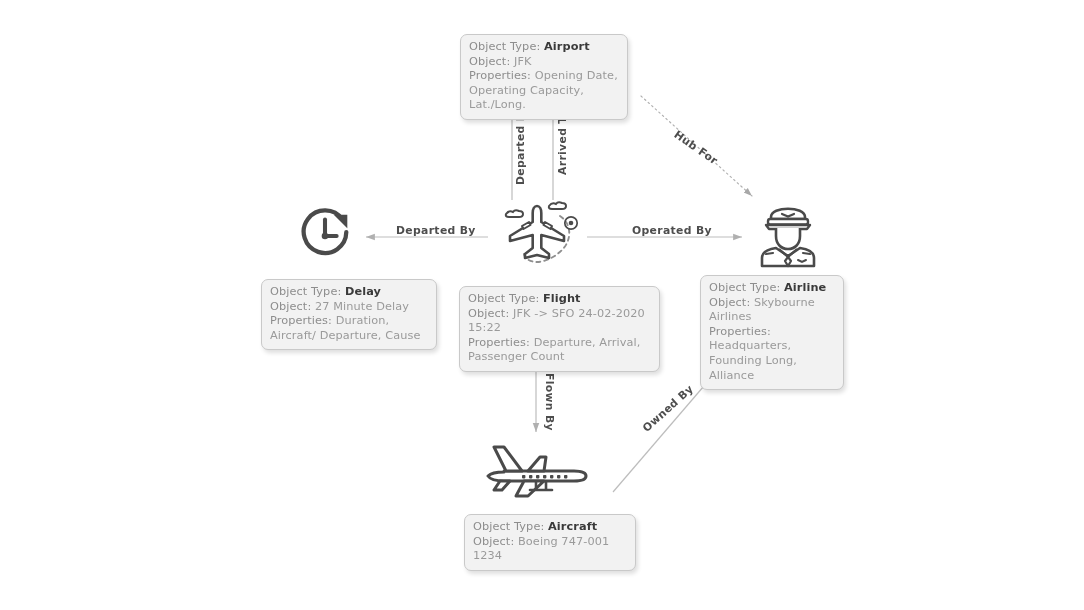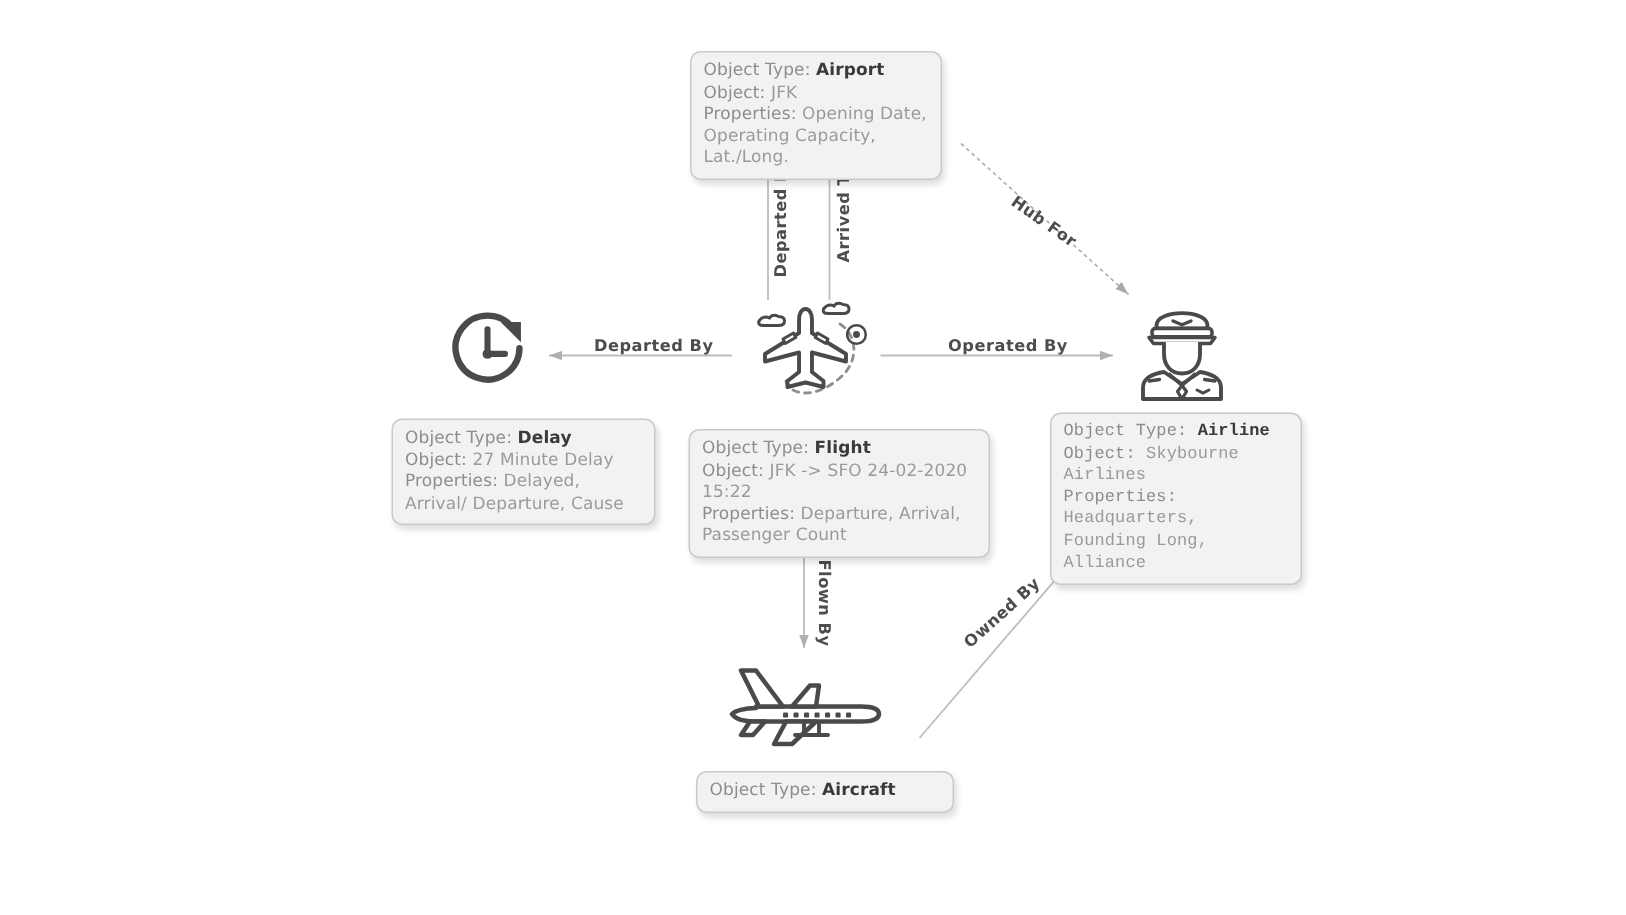--- a/index.html
+++ b/index.html
@@ -263,54 +263,58 @@
     <span class="row">
       <span class="key">Object Type: </span>
       <span class="type-val">Delay</span>
     </span>
     <span class="row">
       <span class="key">Object: </span>
       <span class="val">27 Minute Delay</span>
     </span>
     <span class="row">
       <span class="key">Properties: </span>
-      <span class="val">Delayed, Arrival/ Departure, Cause</span>
+      <span class="val">Duration, Aircraft/ Departure, Cause</span>
     </span>
   </div>
 
   <div class="infobox" style="left:459px; top:286px; width:201px;">
     <span class="row">
       <span class="key">Object Type: </span>
       <span class="type-val">Flight</span>
     </span>
     <span class="row">
       <span class="key">Object: </span>
       <span class="val">JFK -&gt; SFO 24-02-2020 15:22</span>
     </span>
     <span class="row">
       <span class="key">Properties: </span>
       <span class="val">Departure, Arrival, Passenger Count</span>
     </span>
   </div>
 
-  <div class="infobox" style="left:700px; top:275px; width:168px;font-family:Liberation Mono, monospace;">
+  <div class="infobox" style="left:700px; top:275px; width:144px;">
     <span class="row">
       <span class="key">Object Type: </span>
       <span class="type-val">Airline</span>
     </span>
     <span class="row">
       <span class="key">Object: </span>
       <span class="val">Skybourne Airlines</span>
     </span>
     <span class="row">
       <span class="key">Properties: </span>
       <span class="val">Headquarters, Founding Long, Alliance</span>
     </span>
   </div>
 
   <div class="infobox" style="left:464px; top:514px; width:172px;">
     <span class="row">
       <span class="key">Object Type: </span>
       <span class="type-val">Aircraft</span>
     </span>
+    <span class="row">
+      <span class="key">Object: </span>
+      <span class="val">Boeing 747-001 1234</span>
+    </span>
   </div>
 
 </div>
 
 </body></html>

